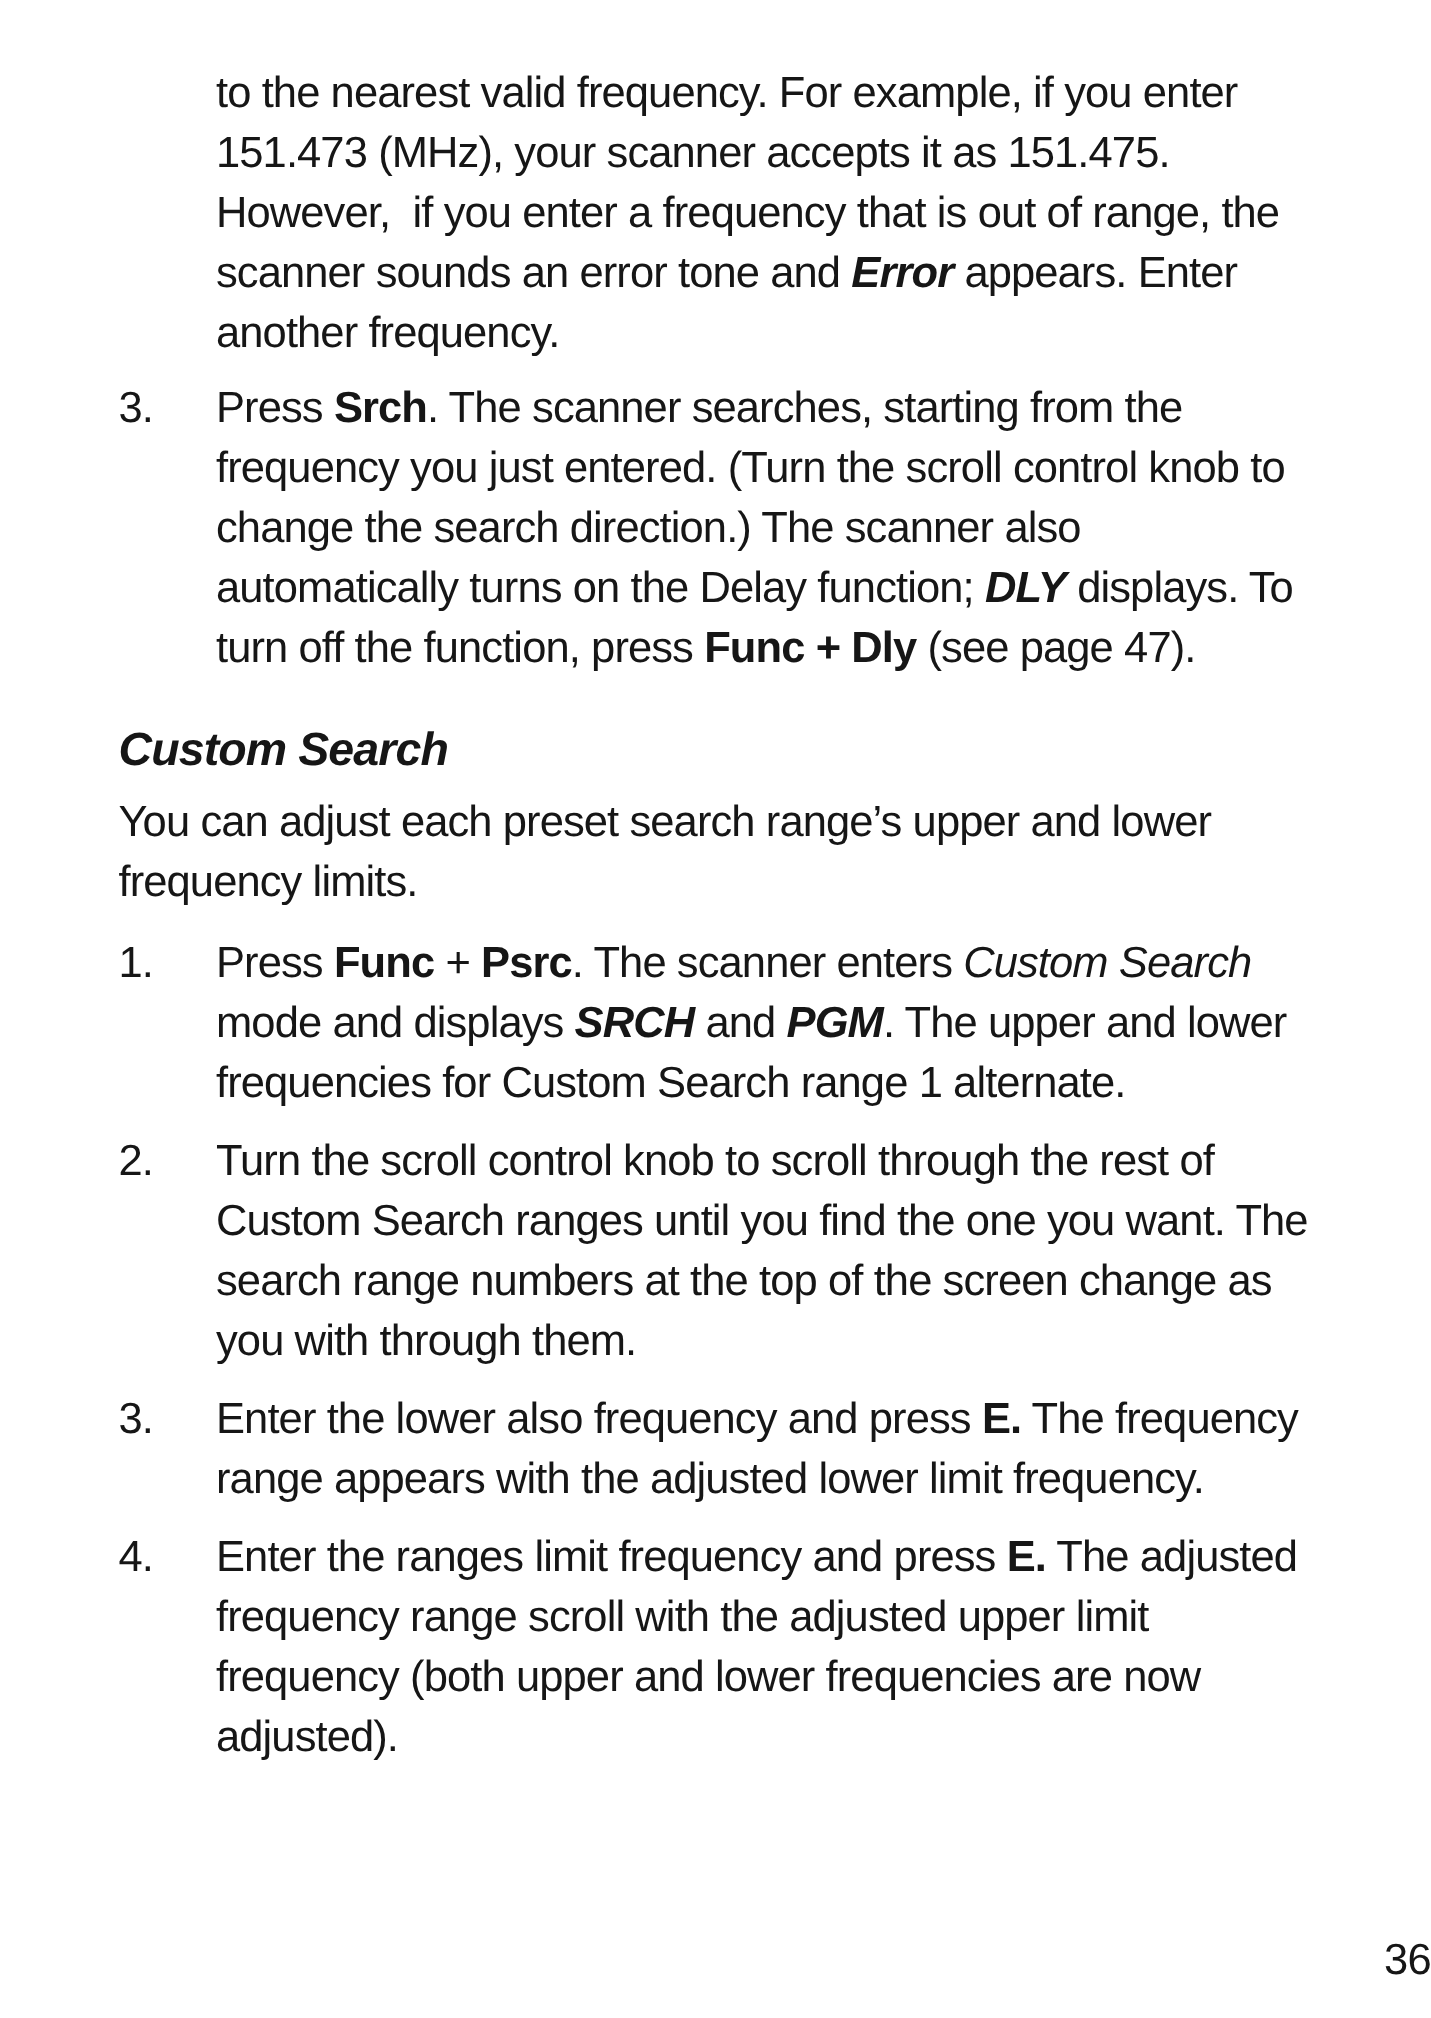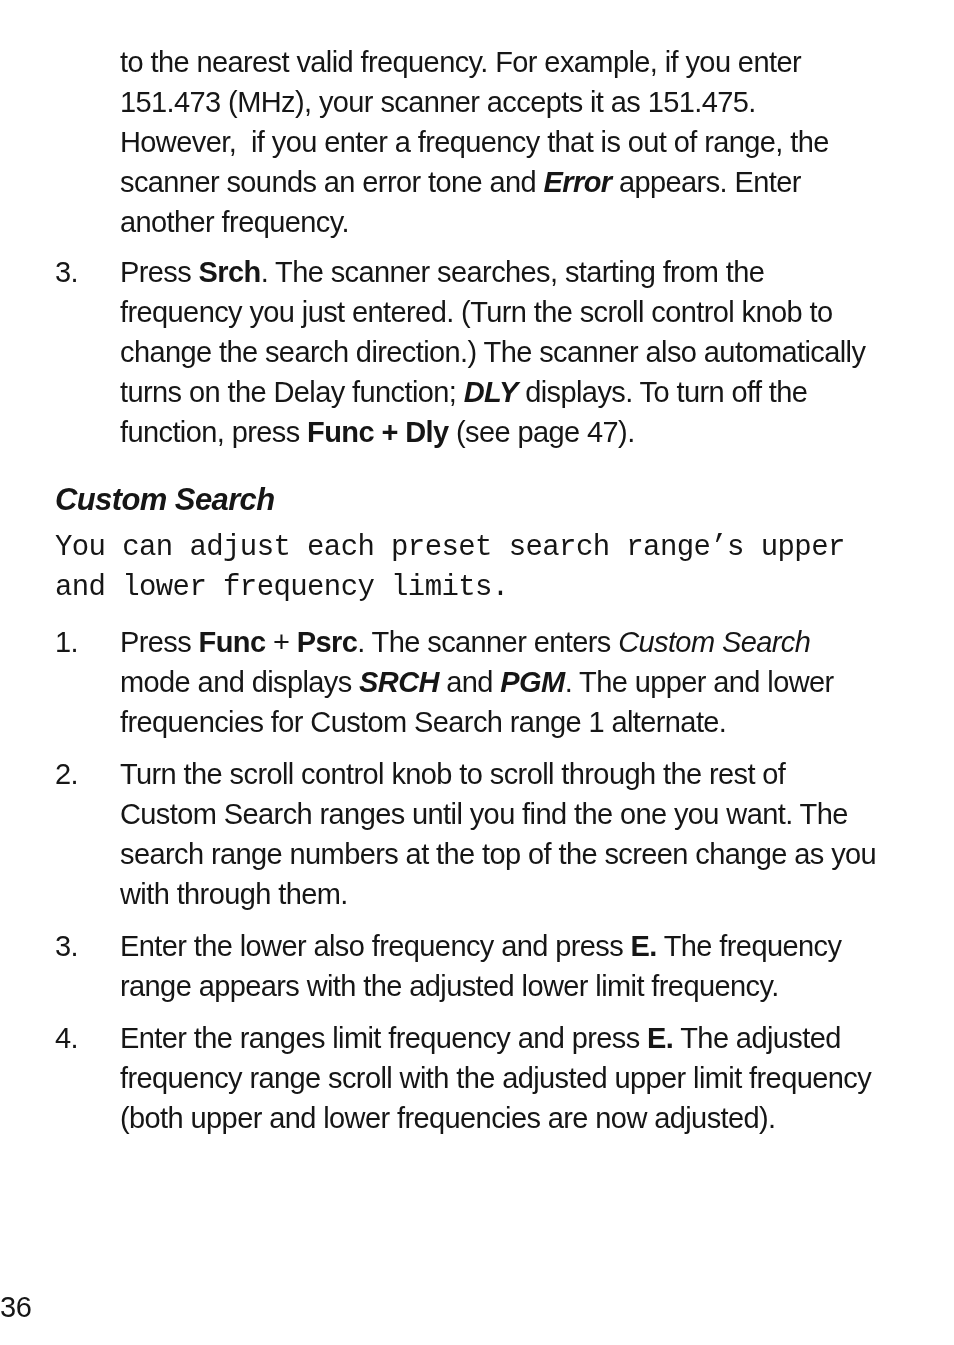--- a/index.html
+++ b/index.html
@@ -13,20 +13,21 @@
     position: relative;
     overflow: hidden;
     font-family: "Liberation Sans", sans-serif;
     color: #161616;
   }
   .content {
     padding: 42px 76px 0 55px;
     font-size: 29px;
     line-height: 40px;
     letter-spacing: -0.6px;
+    margin-left: 24px;
   }
   .para {
     margin: 0;
     white-space: pre-wrap;
   }
   .hang {
     margin-left: 65px;
     margin-bottom: 10px;
   }
   .steps {
@@ -52,32 +53,31 @@
   .section-heading {
     font-size: 31px;
     line-height: 40px;
     font-weight: bold;
     font-style: italic;
     letter-spacing: -0.6px;
     margin: 28px 0 8px 0;
   }
   .section-intro {
     margin: 0 0 14px 0;
-    font-family: Liberation Mono, monospace;
   }
   .seg-bold { font-weight: bold; }
   .seg-italic { font-style: italic; }
   .seg-bold-italic { font-weight: bold; font-style: italic; }
   .page-footer {
     position: absolute;
     bottom: 0;
     left: 0;
     width: 100%;
     height: 58px;
-    text-align: left;
+    text-align: right;
   }
   .page-number {
     font-size: 29px;
     line-height: 40px;
     letter-spacing: -0.5px;
   }
 </style>
 </head>
 <body>
 

